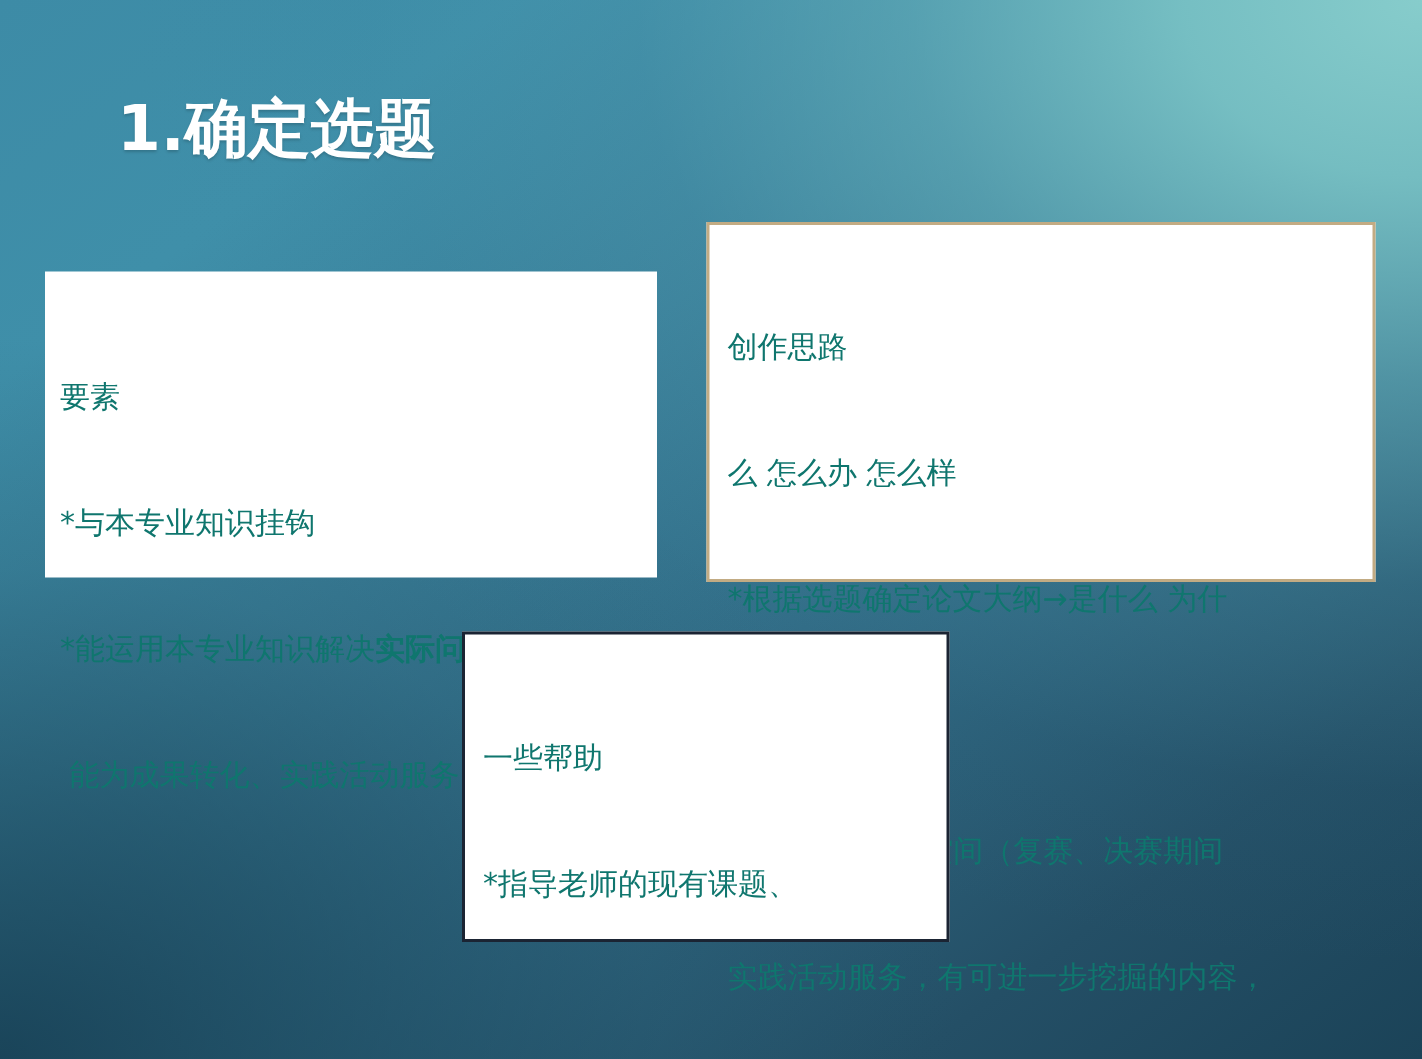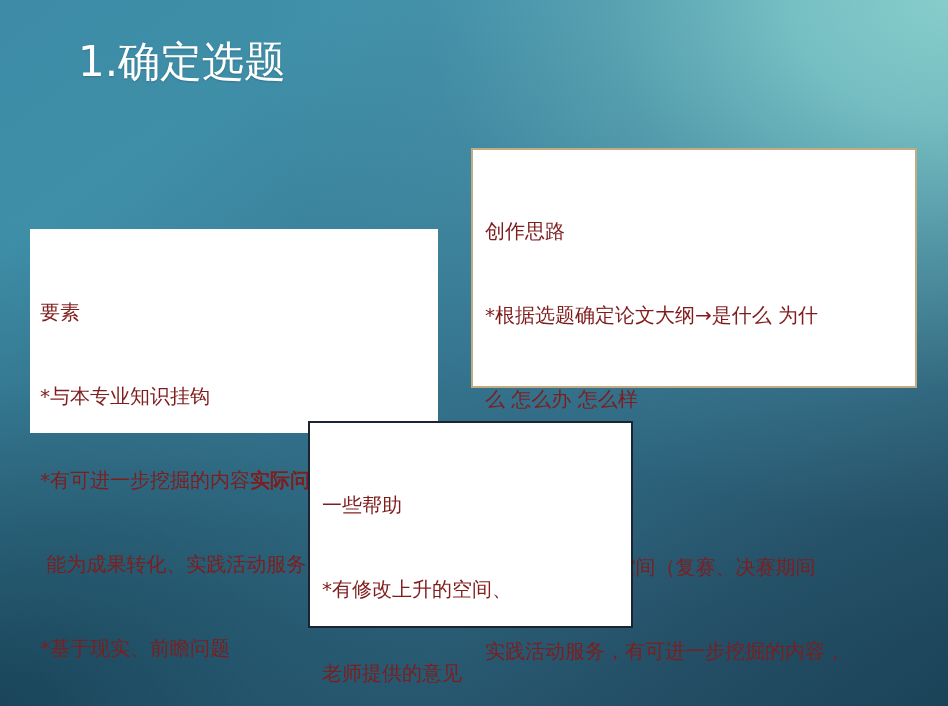--- a/index.html
+++ b/index.html
@@ -49,51 +49,50 @@
         rgba(30,76,96,0.22) 42%,
         rgba(0,0,0,0) 62%);
     pointer-events: none;
   }
 
   .layer { position: absolute; z-index: 3; }
 
   
   #title {
     left: 78px;
-    top: 38px;
+    top: 62px;
     color: #ffffff;
     font-size: 42px;
-    font-weight: normal;
+    font-weight: bold;
     letter-spacing: 0px;
     line-height: 1.15;
     white-space: nowrap;
     text-shadow: 0 1px 2px rgba(0,0,0,0.18);
   }
 
   
   .tbox {
     background: #ffffff;
-    color: #7f1d1d;
+    color: #0f766e;
     box-sizing: border-box;
     font-size: 20px;
     line-height: 28px;
     white-space: pre;
   }
   .tbox .ln { display: block; white-space: pre; }
   .tbox b { font-weight: bold; }
 
   
   #box-elements {
     left: 30px;
     top: 181px;
     width: 408px;
     height: 204px;
     border: 0;
     padding: 13px 9px 20px 10px;
-    margin-top: 48px;
   }
 
   
   #box-ideas {
     left: 471px;
     top: 148px;
     width: 446px;
     height: 240px;
     border: 2px solid #c2ab83;
     padding: 11px 8px 8px 12px;
@@ -112,37 +111,35 @@
 </head>
 <body>
 
 <div id="slide">
 
   <div class="layer" id="title">1.确定选题</div>
 
   <div class="layer tbox" id="box-elements">
     <span class="ln">要素</span>
     <span class="ln">*与本专业知识挂钩</span>
-    <span class="ln"><span>*有可进一步挖掘的内容</span><b>实际问题</b></span>
+    <span class="ln"><span>*能运用本专业知识解决</span><b>实际问题</b></span>
     <span class="ln"> 能为成果转化、实践活动服务</span>
-    <span class="ln">*基于现实、前瞻问题</span>
   </div>
 
   <div class="layer tbox" id="box-ideas">
     <span class="ln">创作思路</span>
+    <span class="ln">么 怎么办 怎么样</span>
     <span class="ln">*根据选题确定论文大纲→是什么 为什</span>
-    <span class="ln">么 怎么办 怎么样</span>
     <span class="ln"><span>*体现</span><b>时代特征</b></span>
     <span class="ln"><b>*</b><span>有修改上升的空间（复赛、决赛期间</span></span>
     <span class="ln">实践活动服务，有可进一步挖掘的内容，</span>
     
   </div>
 
   <div class="layer tbox" id="box-help">
     <span class="ln">一些帮助</span>
-    <span class="ln">*有修改上升的空间、</span>
-    <span class="ln">老师提供的意见</span>
+    <span class="ln">*指导老师的现有课题、</span>
     
     
     
   </div>
 
 </div>
 
 </body></html>

